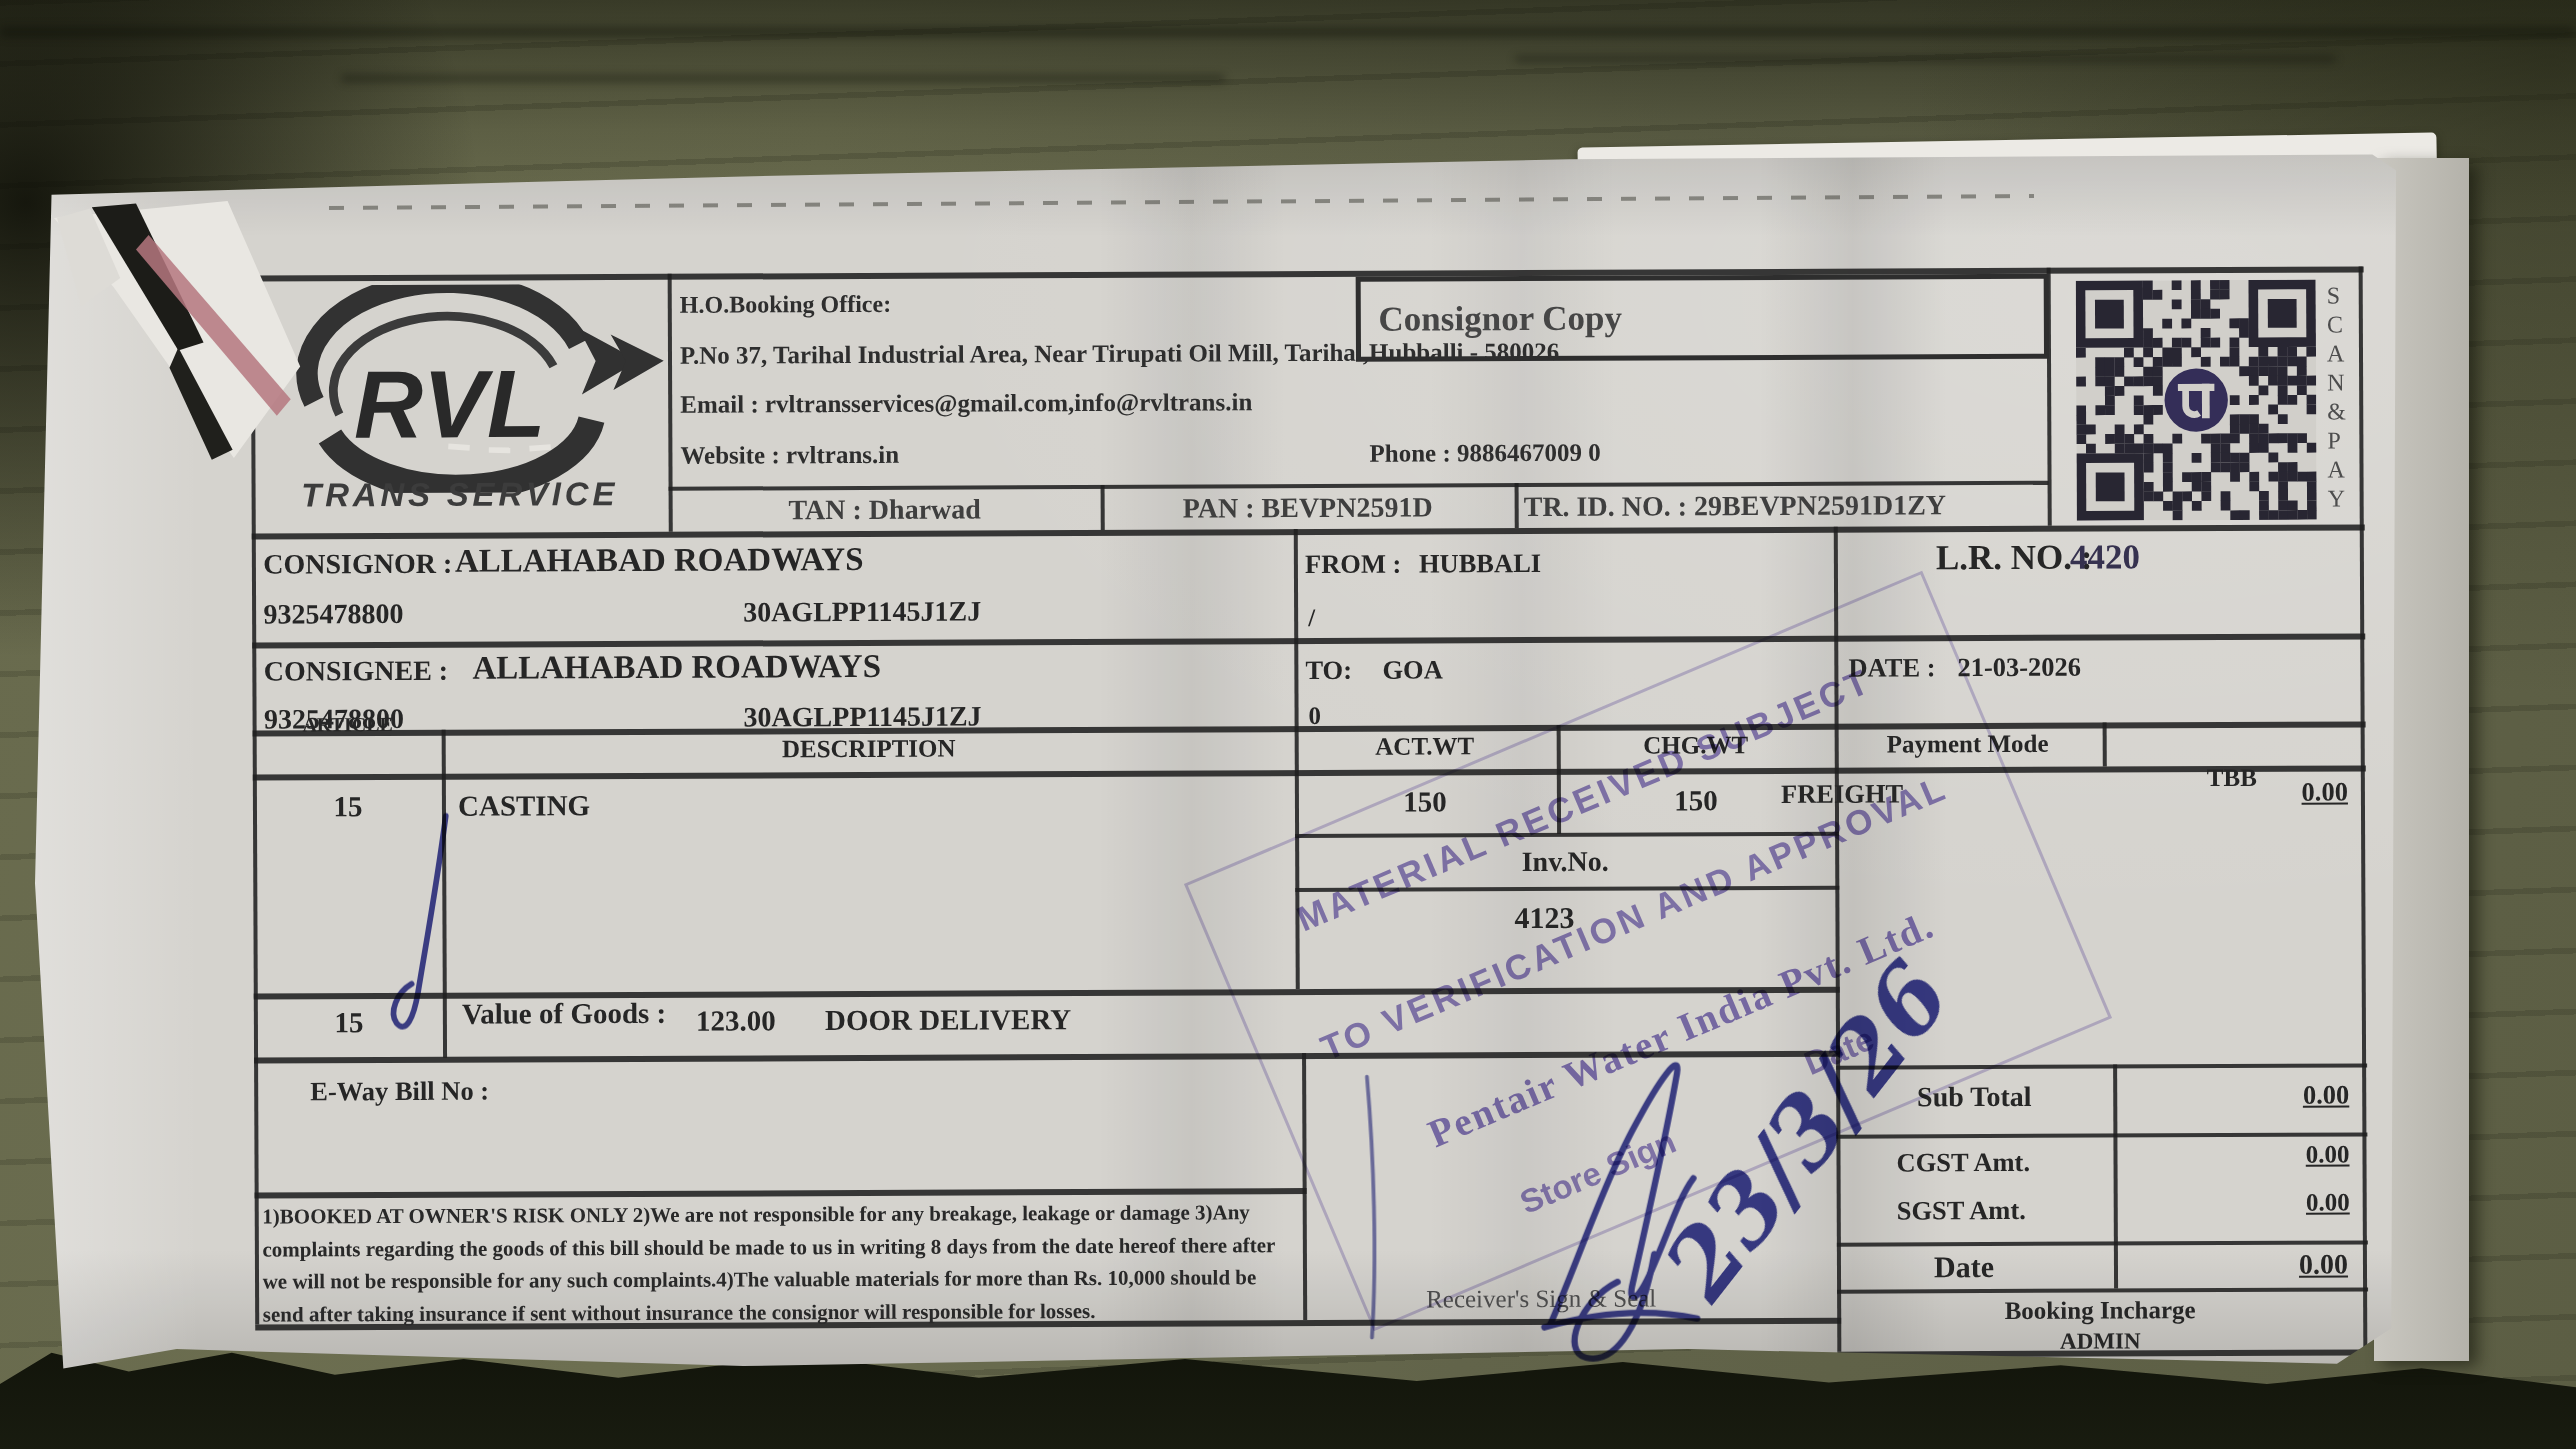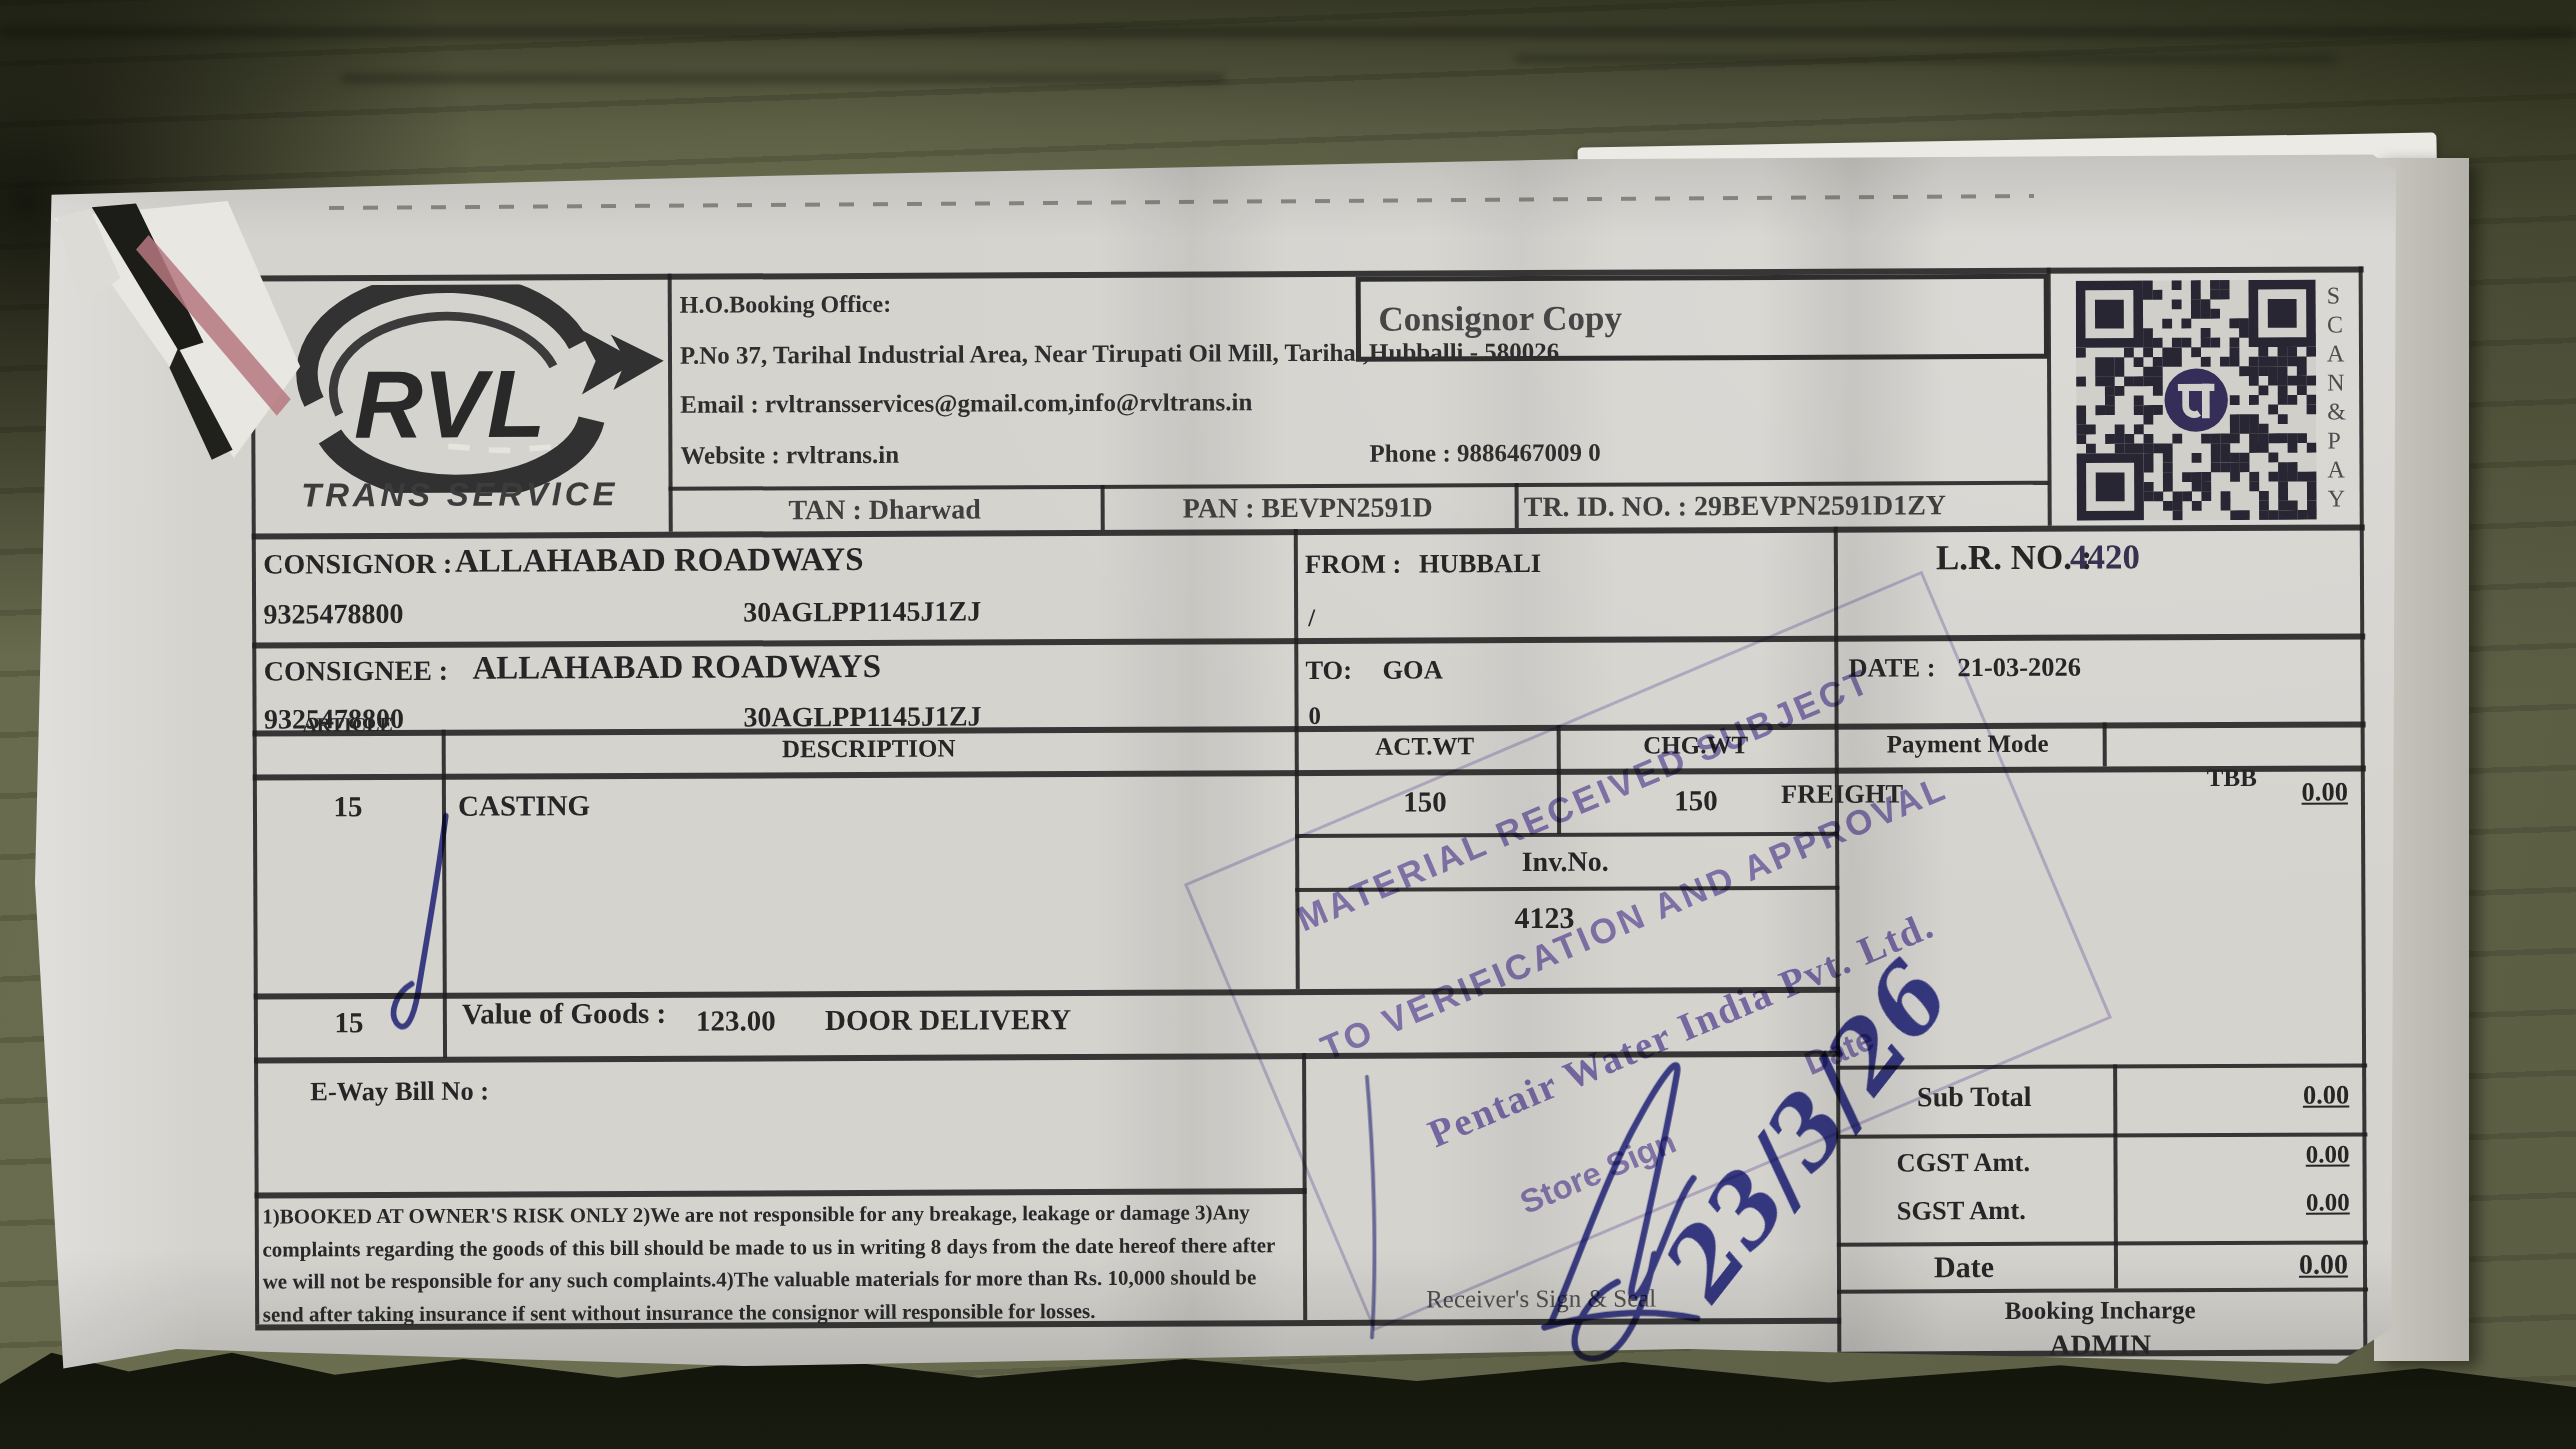--- a/index.html
+++ b/index.html
@@ -431,21 +431,21 @@
 
       <div class="t b ctr" style="left:1720px;top:813px;font-size:28px;">Sub Total</div>
       <div class="t b r" style="left:2095px;top:813px;font-size:26.5px;">0.00</div>
       <div class="t b" style="left:1642px;top:879px;font-size:26.5px;">CGST Amt.</div>
       <div class="t b r" style="left:2095px;top:874px;font-size:25px;">0.00</div>
       <div class="t b" style="left:1642px;top:927px;font-size:26.5px;">SGST Amt.</div>
       <div class="t b r" style="left:2095px;top:922px;font-size:25px;">0.00</div>
       <div class="t b" style="left:1679px;top:982px;font-size:30px;">Date</div>
       <div class="t b r" style="left:2093px;top:982px;font-size:28px;">0.00</div>
       <div class="t b ctr" style="left:1845px;top:1029px;font-size:25px;">Booking Incharge</div>
-      <div class="t b ctr" style="left:1845px;top:1061px;font-size:29px;">ADMIN</div>
+      <div class="t b ctr" style="left:1845px;top:1061px;font-size:23px;">ADMIN</div>
 
       <div class="t" style="left:1171px;top:1015px;font-size:25px;color:#4a4a4a;">Receiver's Sign &amp; Seal</div>
     </div>
   </div>
 
   <svg id="torn-overlay" width="354" height="341" viewBox="0 0 560 540">
     <polygon points="55,95 330,68 445,330 340,475 150,205" fill="#e9e7e2"></polygon>
     <polygon points="115,78 185,72 292,292 252,305" fill="#1c1c18"></polygon>
     <polygon points="205,122 430,382 408,408 185,145" fill="#b5777f" opacity="0.85"></polygon>
     <polygon points="252,300 338,462 305,478 238,332" fill="#20201c"></polygon>

